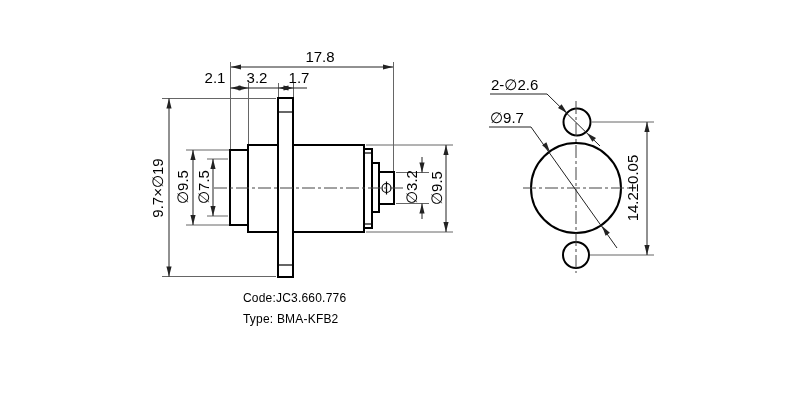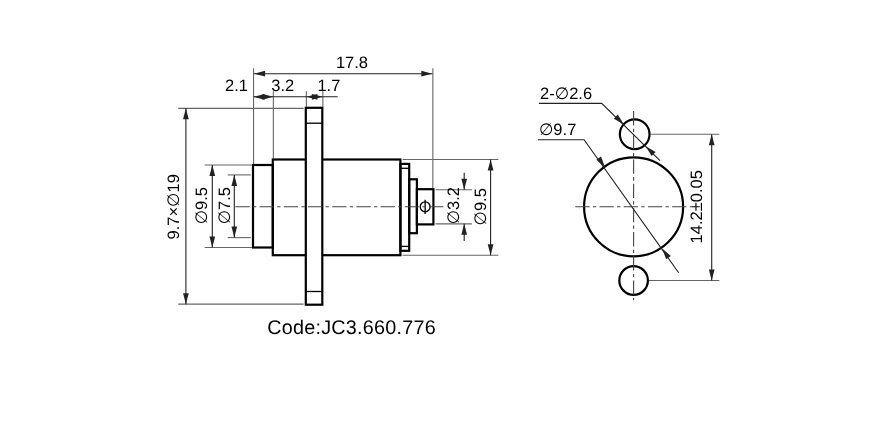--- a/index.html
+++ b/index.html
@@ -1,19 +1,19 @@
 <!DOCTYPE html>
 <html><head>
 <meta charset="utf-8">
 <style>
   html,body{margin:0;padding:0;background:#fff;}
   #canvas{position:relative;width:704px;height:400px;background:#ffffff;overflow:hidden;
           font-family:"Liberation Sans", sans-serif;}
   svg text{font-family:"Liberation Sans", sans-serif;font-size:15px;fill:#000;}
-  .titleblock{position:absolute;left:243px;top:288px;font-size:18px;line-height:21px;
+  .titleblock{position:absolute;left:243px;top:288px;font-size:12px;line-height:21px;
               color:#000;letter-spacing:0.2px;}
 </style>
 </head>
 <body>
 
 <div id="canvas">
 
   <svg width="800" height="400" viewBox="0 0 800 400">
 
     <g stroke="#666" stroke-width="1">
@@ -118,15 +118,16 @@
       <text x="442" y="188" text-anchor="middle" transform="rotate(-90 442 188)">∅9.5</text>
       <text x="491" y="90">2-∅2.6</text>
       <text x="490" y="123">∅9.7</text>
       <text x="638" y="188" text-anchor="middle" transform="rotate(-90 638 188)">14.2±0.05</text>
     </g>
   </svg>
 
   
   <div class="titleblock">
     <div>Code:JC3.660.776</div>
+    <div>Type: BMA-KFB2</div>
   </div>
 
 </div>
 
 </body></html>

